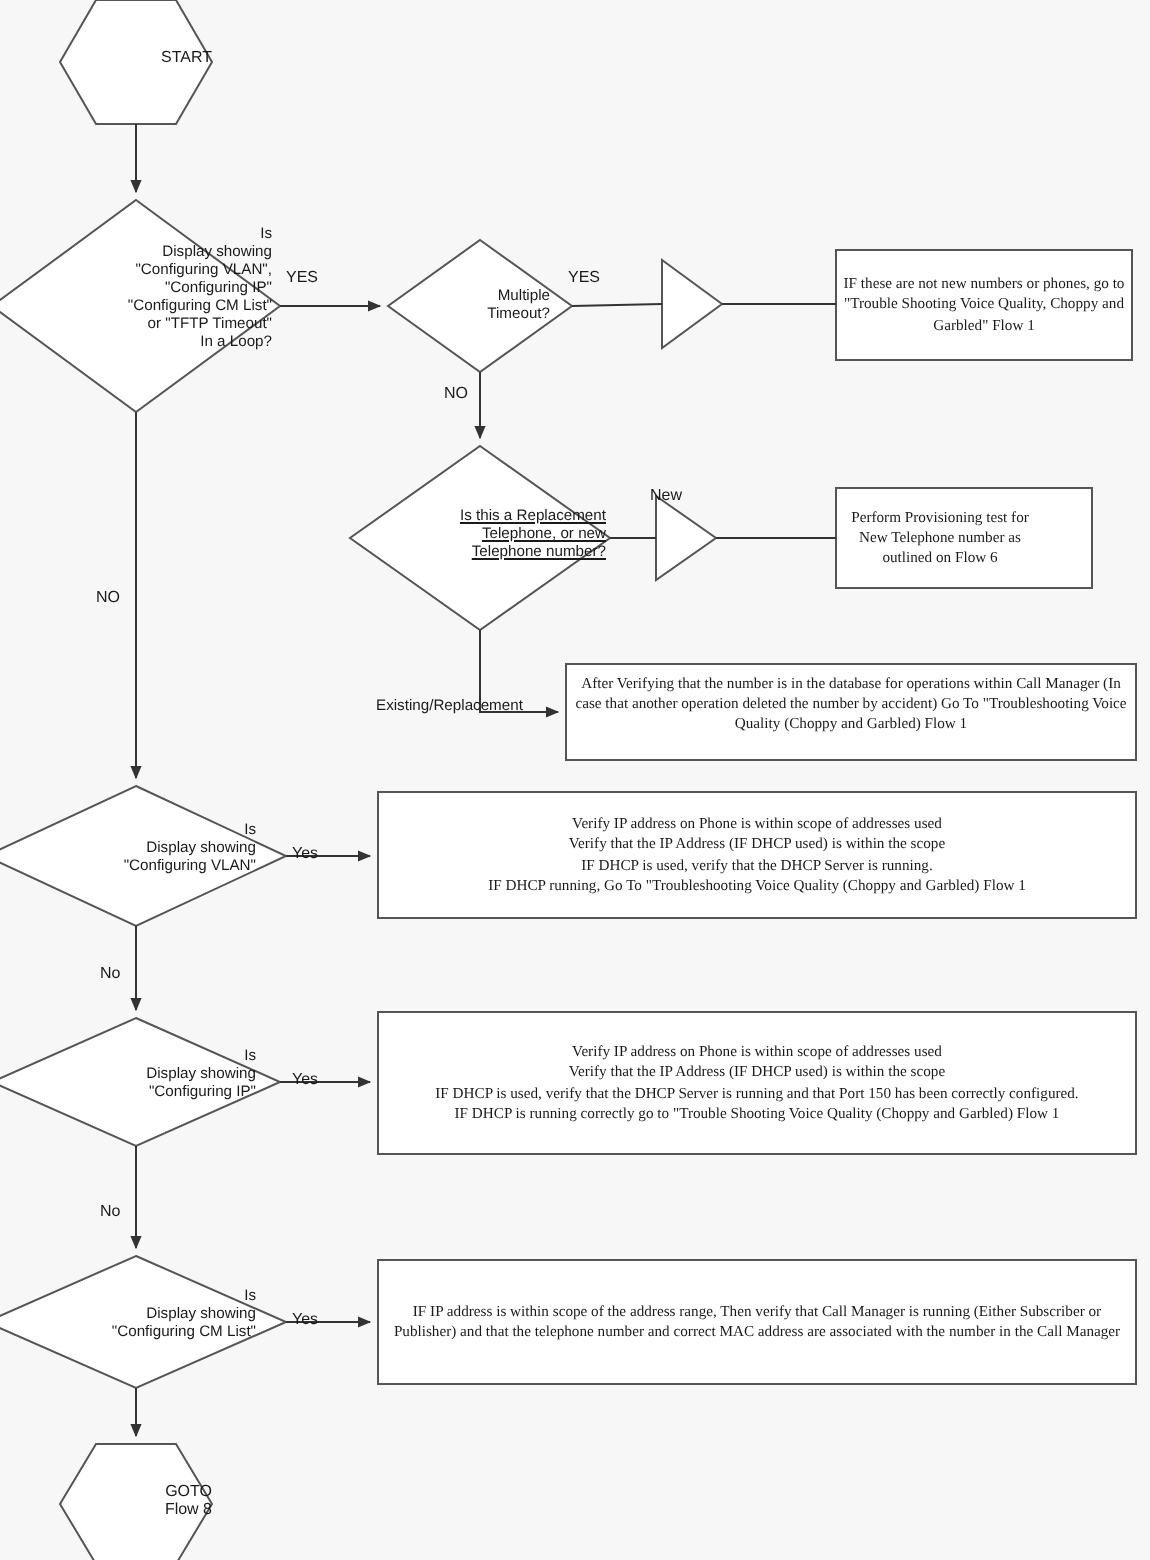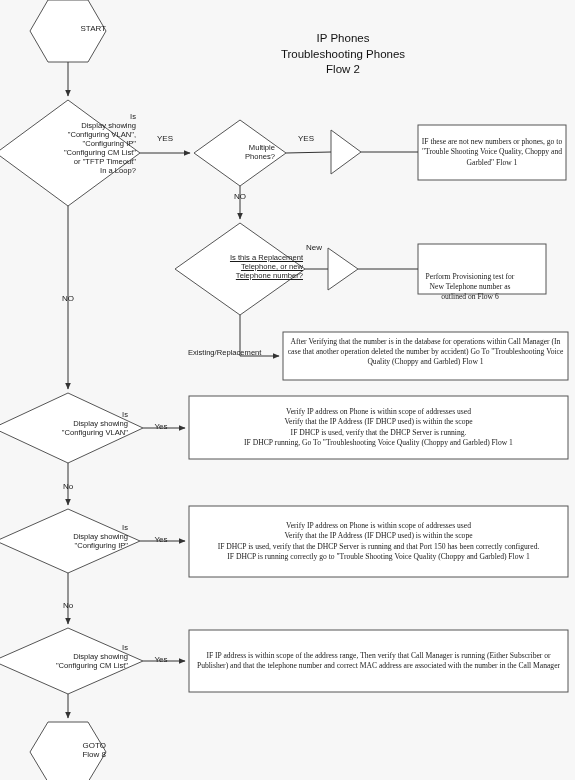--- a/index.html
+++ b/index.html
@@ -26,21 +26,21 @@
     position: absolute;
     text-align: right;
     color: #1a1a1a;
     line-height: 1.18;
     white-space: pre-line;
     pointer-events: none;
   }
   .edge-label {
     position: absolute;
     color: #1a1a1a;
-    text-align: center;
+    text-align: left;
     white-space: nowrap;
     pointer-events: none;
   }
   .title-block {
     position: absolute;
     text-align: center;
     color: #111;
     font-size: 11.5px;
     line-height: 1.35;
     white-space: pre-line;
@@ -132,44 +132,41 @@
 
     <line x1="140" y1="541" x2="185" y2="541" stroke="#333" stroke-width="1" marker-end="url(#arrow)"></line>
 
     <line x1="68" y1="573" x2="68" y2="624" stroke="#333" stroke-width="1" marker-end="url(#arrow)"></line>
 
     <line x1="143" y1="661" x2="185" y2="661" stroke="#333" stroke-width="1" marker-end="url(#arrow)"></line>
 
     <line x1="68" y1="694" x2="68" y2="718" stroke="#333" stroke-width="1" marker-end="url(#arrow)"></line>
   </svg>
 
-  <div class="title-block" style="left:248px; top:31px; width:190px;">IP Phones
-Troubleshooting Phones
-Flow 2</div>
 
   <div class="node-text term-text" style="left:30px; top:24px; width:76px;">START</div>
 
   <div class="node-text dia-text" style="left:0px; top:113px; width:136px;">Is
 Display showing
 "Configuring VLAN",
 "Configuring IP"
 "Configuring CM List"
 or "TFTP Timeout"
 In a Loop?</div>
 
   <div class="node-text dia-text" style="left:205px; top:144px; width:70px;">Multiple
-Phones?</div>
+Timeout?</div>
 
   <div class="box-text" style="left:420px; top:127px; width:144px; height:51px;">IF these are not new numbers or phones, go to "Trouble Shooting Voice Quality, Choppy and Garbled" Flow 1</div>
 
   <div class="node-text dia-text" style="left:177px; top:254px; width:126px;text-decoration:underline;">Is this a Replacement
 Telephone, or new
 Telephone number?</div>
 
-  <div class="box-text" style="left:420px; top:264px; width:100px; height:46px;">Perform Provisioning test for New Telephone number as outlined on Flow 6</div>
+  <div class="box-text" style="left:420px; top:246px; width:100px; height:46px;">Perform Provisioning test for New Telephone number as outlined on Flow 6</div>
 
   <div class="box-text" style="left:287px; top:334px; width:277px; height:36px;">After Verifying that the number is in the database for operations within Call Manager (In case that another operation deleted the number by accident) Go To "Troubleshooting Voice Quality (Choppy and Garbled) Flow 1</div>
 
   <div class="node-text dia-text" style="left:8px; top:411px; width:120px;">Is
 Display showing
 "Configuring VLAN"</div>
 
   <div class="box-text" style="left:192px; top:398px; width:373px; height:59px;">Verify IP address on Phone is within scope of addresses used
 Verify that the IP Address (IF DHCP used) is within the scope
 IF DHCP is used, verify that the DHCP Server is running.
@@ -194,21 +191,21 @@
 Flow 8</div>
 
   <div class="edge-label" style="left:143px; top:134px; width:44px; font-size:8px;">YES</div>
 
   <div class="edge-label" style="left:48px; top:294px; width:40px; font-size:8px;">NO</div>
 
   <div class="edge-label" style="left:284px; top:134px; width:44px; font-size:8px;">YES</div>
 
   <div class="edge-label" style="left:222px; top:192px; width:36px; font-size:8px;">NO</div>
 
-  <div class="edge-label" style="left:296px; top:243px; width:36px; font-size:8px;">New</div>
+  <div class="edge-label" style="left:325px; top:243px; width:36px; font-size:8px;">New</div>
 
   <div class="edge-label" style="left:178px; top:348px; width:86px; font-size:7.6px; text-align:left;padding-left:10px;">Existing/Replacement</div>
 
   <div class="edge-label" style="left:146px; top:422px; width:30px; font-size:8px;">Yes</div>
 
   <div class="edge-label" style="left:50px; top:482px; width:36px; font-size:8px;">No</div>
 
   <div class="edge-label" style="left:146px; top:535px; width:30px; font-size:8px;">Yes</div>
 
   <div class="edge-label" style="left:50px; top:601px; width:36px; font-size:8px;">No</div>

